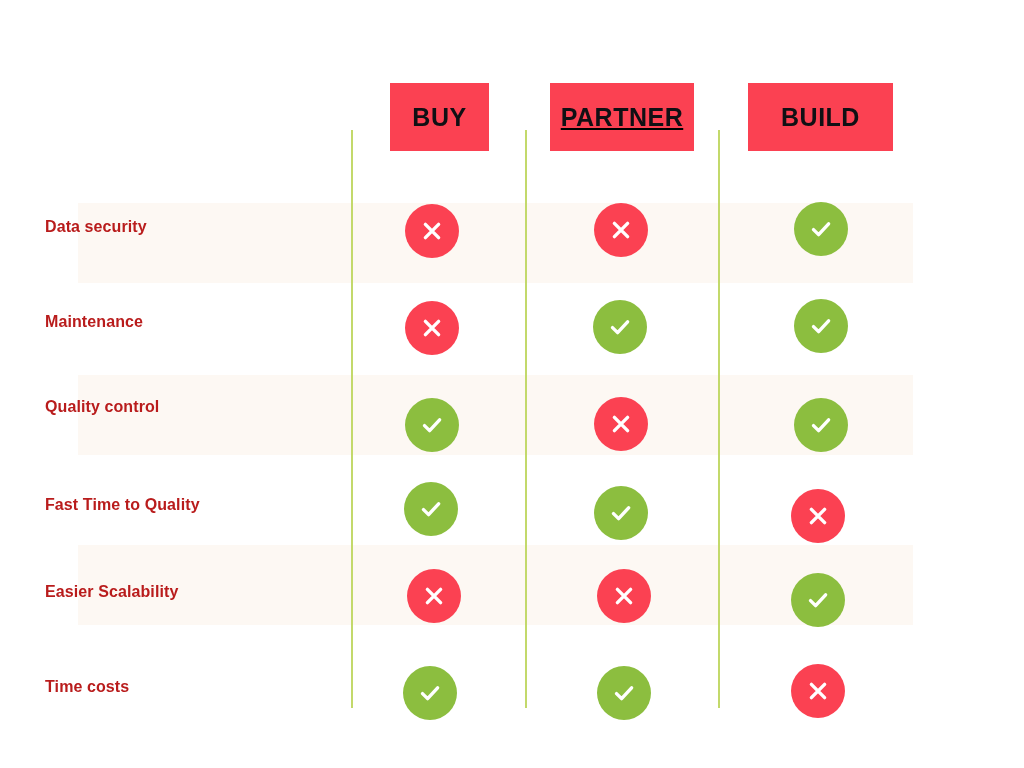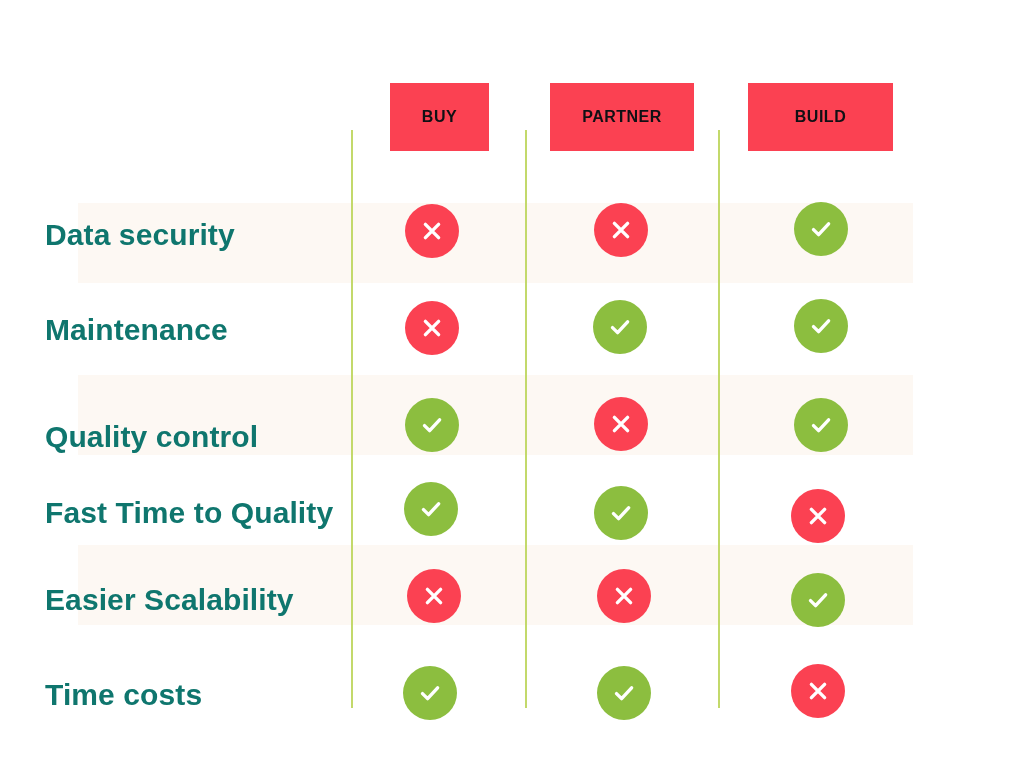--- a/index.html
+++ b/index.html
@@ -44,34 +44,34 @@
     top: 83px;
     height: 68px;
     background: #fb4152;
     display: flex;
     align-items: center;
     justify-content: center;
   }
   .pill-label {
     font-family: "Liberation Sans", sans-serif;
     font-weight: bold;
-    font-size: 16px;
+    font-size: 25px;
     letter-spacing: 0.5px;
     color: #101014;
     white-space: nowrap;
   }
 
   
   .row-label {
     position: absolute;
     left: 45px;
     font-family: "Liberation Sans", sans-serif;
     font-weight: bold;
-    font-size: 30px;
-    color: #0f766e;
+    font-size: 16px;
+    color: #b91c1c;
     white-space: nowrap;
     letter-spacing: 0.1px;
   }
 
   
   .icon {
     position: absolute;
     width: 54px;
     height: 54px;
     border-radius: 50%;
@@ -94,31 +94,31 @@
     </div>
   <div id="dividers">
       <div class="divider" style="left: 351px;"></div>
       <div class="divider" style="left: 525px;"></div>
       <div class="divider" style="left: 718px;"></div>
     </div>
   <div id="headers">
       <div class="pill" style="left: 390px; width: 99px;">
         <span class="pill-label">BUY</span>
       </div>
-      <div class="pill" style="left: 550px; width: 144px;">
+      <div class="pill" style="left: 550px; width: 144px; text-decoration: underline;">
         <span class="pill-label">PARTNER</span>
       </div>
       <div class="pill" style="left: 748px; width: 145px; text-align: center;">
         <span class="pill-label">BUILD</span>
       </div>
     </div>
   <div id="labels">
       <div class="row-label" style="top: 218px;">Data security</div>
       <div class="row-label" style="top: 313px;">Maintenance</div>
-      <div class="row-label" style="top: 420px;">Quality control</div>
+      <div class="row-label" style="top: 398px;">Quality control</div>
       <div class="row-label" style="top: 496px;">Fast Time to Quality</div>
       <div class="row-label" style="top: 583px;">Easier Scalability</div>
       <div class="row-label" style="top: 678px;">Time costs</div>
     </div>
   <div id="cells">
       <div class="icon no" style="left: 405px; top: 204px;">
         <svg width="30" height="30" viewBox="0 0 30 30" aria-hidden="true">
           <path d="M8.4 8.4 L21.6 21.6 M21.6 8.4 L8.4 21.6" fill="none" stroke="#ffffff" stroke-width="3.4" stroke-linecap="round"></path>
         </svg>
       </div>

